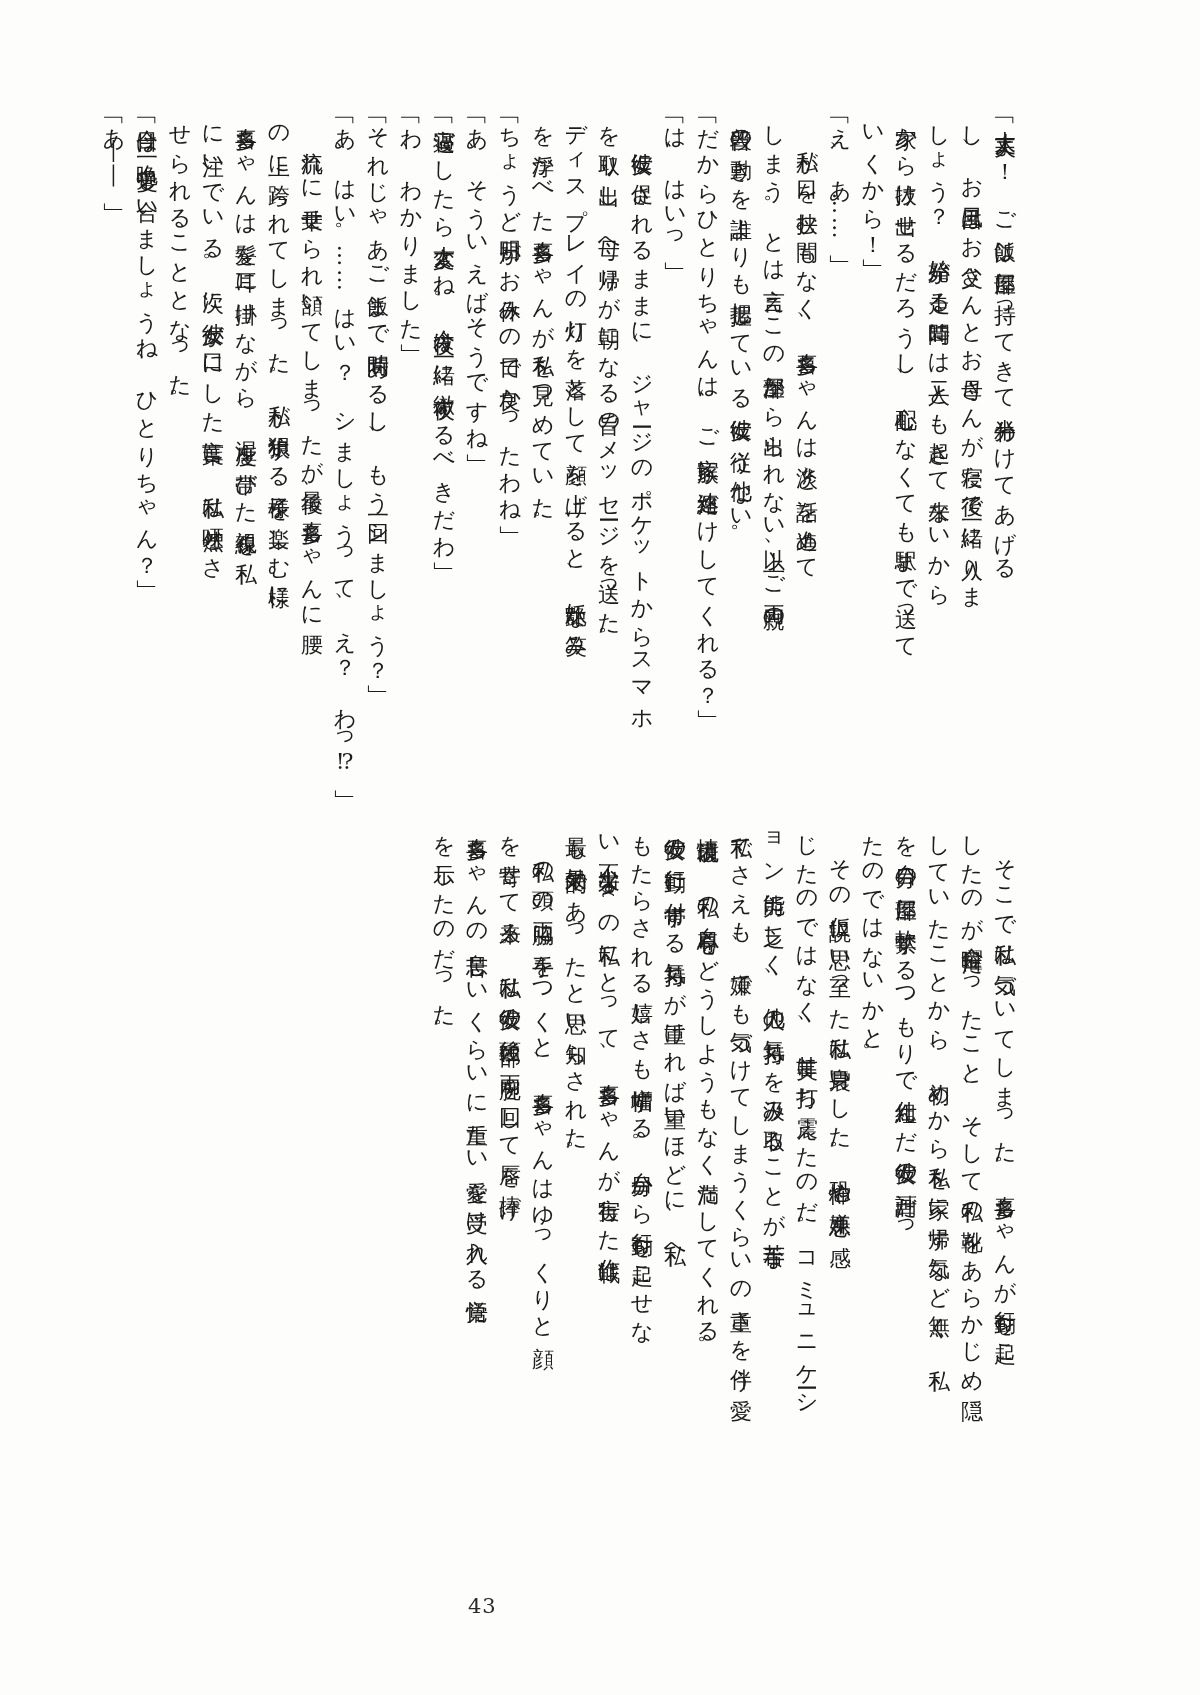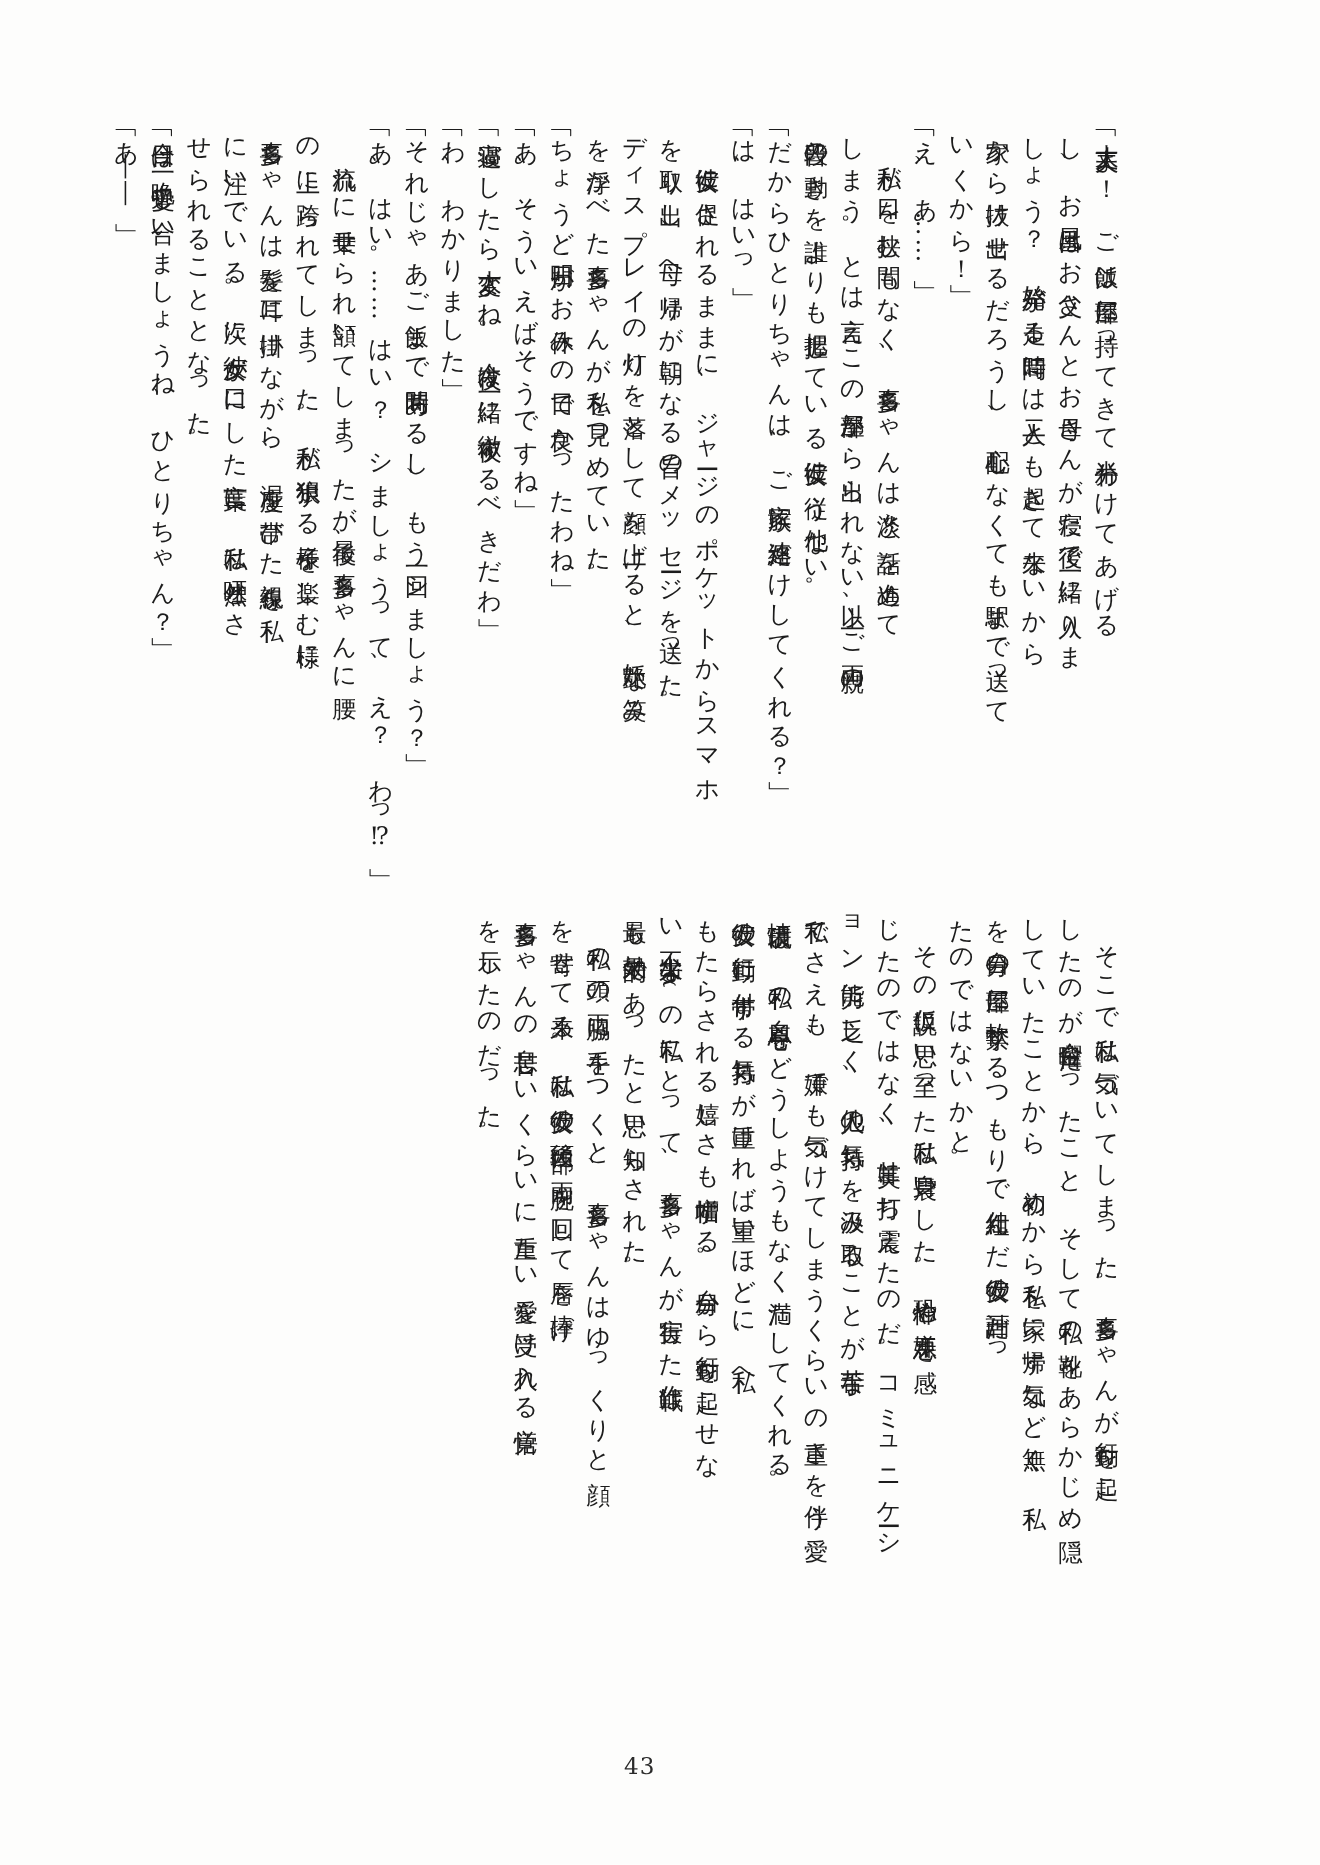--- a/index.html
+++ b/index.html
@@ -39,21 +39,21 @@
   .lower-block {
     top: 820px;
     right: 178px;
     height: 655px;
   }
   .page-number {
     position: absolute;
     top: 1594px;
     left: 468px;
     width: 128px;
-    text-align: right;
+    text-align: left;
     font-size: 21px;
     letter-spacing: 1px;
     color: #2a2a2a;
   }
 </style>
 </head>
 <body>
 
 <div class="page">
 

